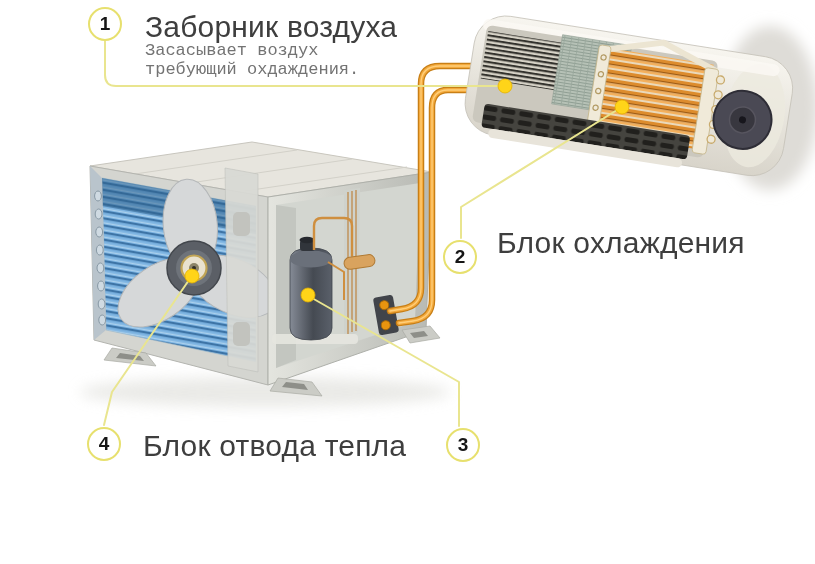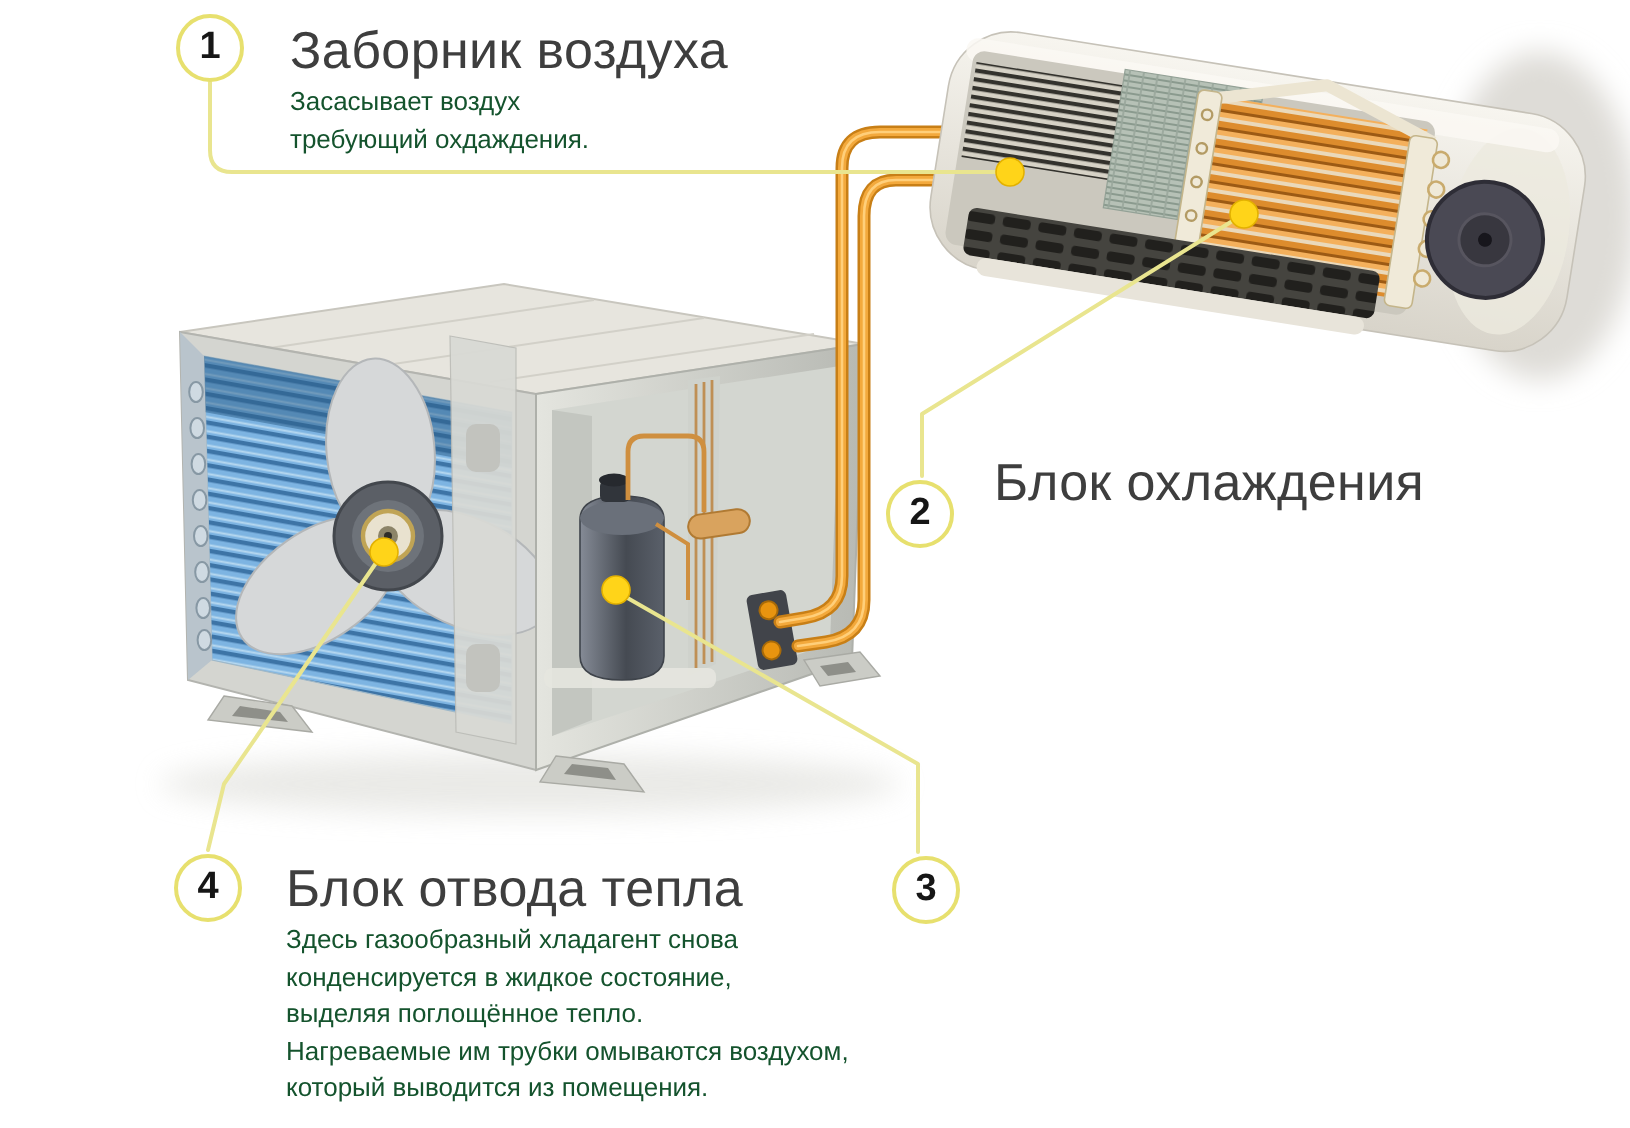--- a/index.html
+++ b/index.html
@@ -3,23 +3,23 @@
 <meta charset="utf-8">
 <style>
   html,body{margin:0;padding:0;background:#fff;}
   #stage{position:relative;width:815px;height:564px;background:#ffffff;overflow:hidden;
          font-family:"Liberation Sans", sans-serif;}
   #art{position:absolute;left:0;top:0;}
   .badge{position:absolute;width:34px;height:34px;border-radius:50%;
          border:2.5px solid #e7e06e;background:#fff;box-sizing:border-box;
          display:flex;align-items:center;justify-content:center;
          font-weight:bold;font-size:19px;color:#161616;z-index:3;}
-  .title{position:absolute;font-size:26px;color:#3e3e3e;letter-spacing:.2px;z-index:3;}
-  .desc{position:absolute;font-size:13px;line-height:18.5px;color:#14532d;
-        white-space:pre-line;z-index:3;}
+  .title{position:absolute;font-size:30px;color:#3e3e3e;letter-spacing:.2px;z-index:3;}
+  .desc{position:absolute;font-size:17px;line-height:18.5px;color:#737373;
+        white-space:pre-line;z-index:3;font-family:Liberation Mono, monospace;}
   .b1{left:88px;top:7px}   .t1{left:145px;top:10px}  .d1{left:145px;top:42px}
   .b2{left:443px;top:240px}.t2{left:497px;top:226px} .d2{left:497px;top:273px}
   .b3{left:446px;top:428px}.t3{left:500px;top:430px} .d3{left:500px;top:461px}
   .b4{left:87px;top:427px} .t4{left:143px;top:429px} .d4{left:143px;top:461px}
 </style>
 </head>
 <body>
 
 <div id="stage">
 
@@ -216,19 +216,14 @@
   <div class="desc d1">Засасывает воздух
 требующий охдаждения.</div>
 
   <div class="badge b2">2</div>
   <div class="title t2">Блок охлаждения</div>
 
   <div class="badge b3">3</div>
 
   <div class="badge b4">4</div>
   <div class="title t4">Блок отвода тепла</div>
-  <div class="desc d4">Здесь газообразный хладагент снова
-конденсируется в жидкое состояние,
-выделяя поглощённое тепло.
-Нагреваемые им трубки омываются воздухом,
-который выводится из помещения.</div>
 
 </div>
 
 </body></html>

